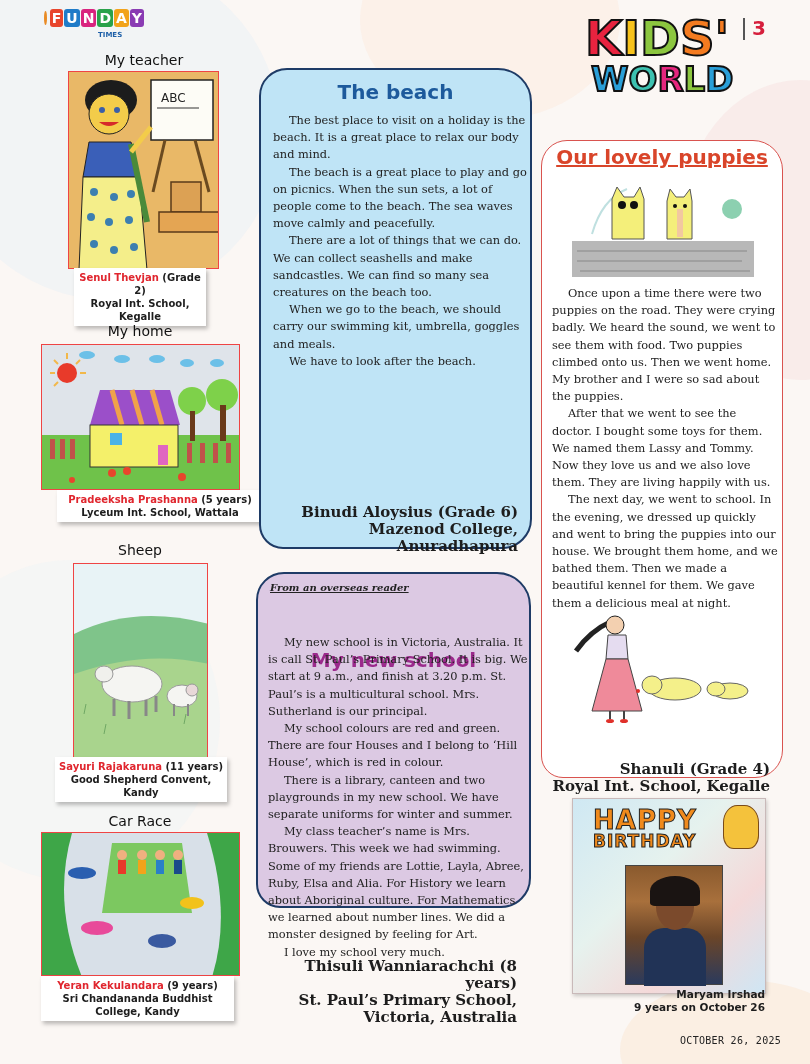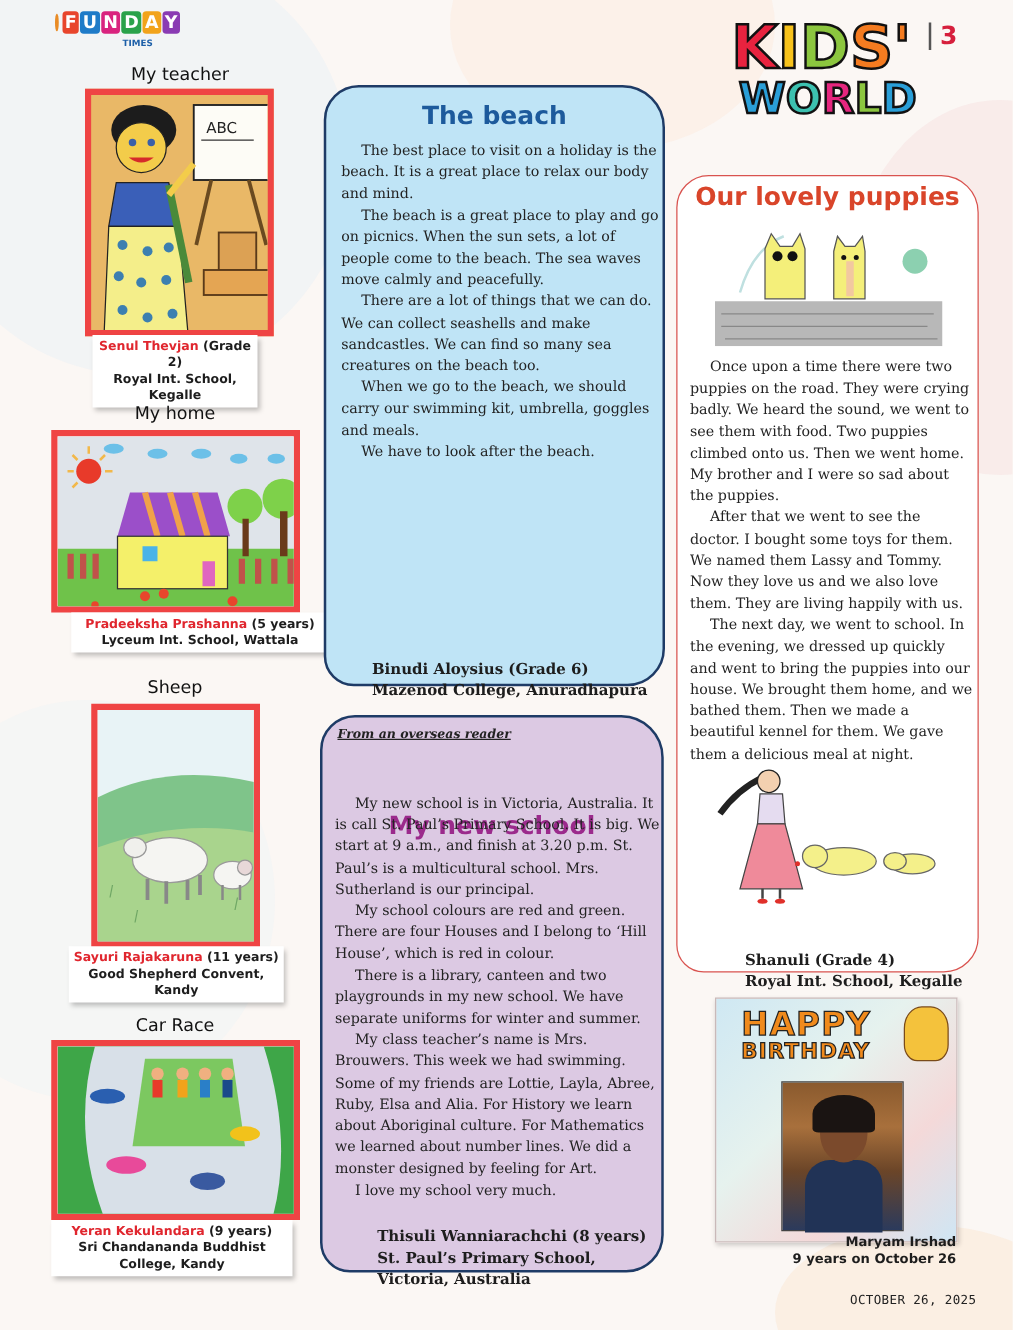--- a/index.html
+++ b/index.html
@@ -26,38 +26,38 @@
 
   .kids-world { position: absolute; left: 585px; top: 14px; width: 150px; height: 108px; }
   .kw-row { display: flex; font-family: "DejaVu Sans", sans-serif; font-weight: bold; line-height: 1; }
   .kw-big { font-size: 48px; -webkit-text-stroke: 2px #111; }
   .kw-small { font-size: 34px; -webkit-text-stroke: 2px #111; }
   .page-divider { position: absolute; left: 743px; top: 18px; width: 2px; height: 22px; background: #555; }
   .page-num { position: absolute; left: 752px; top: 16px; font-family: "DejaVu Sans", sans-serif; font-weight: bold; font-size: 20px; color: #d61f3c; }
 
   
   .art-title { position: absolute; font-family: "DejaVu Sans", sans-serif; font-size: 14px; color: #111; text-align: center; }
-  .art { position: absolute; border: 5px solid #ef4444; overflow: hidden; }
+  .art { position: absolute; border: 1px solid #ef4444; overflow: hidden; }
   .caption {
     position: absolute; background: #fff; box-shadow: 2px 3px 4px rgba(0,0,0,.25);
     font-family: "DejaVu Sans", sans-serif; font-weight: bold; font-size: 10px; line-height: 13px;
     text-align: center; padding: 3px 4px;
   }
   .caption .red { color: #e0262e; }
 
   
   .story { position: absolute; border: 2px solid #1e3b66; border-radius: 28px 34px 30px 24px; }
   .beach { left: 259px; top: 68px; width: 273px; height: 481px; background: #bfe4f6; }
-  .school { left: 256px; top: 572px; width: 275px; height: 446px; background: #dcc9e3; }
+  .school { left: 256px; top: 572px; width: 275px; height: 336px; background: #dcc9e3; }
   .puppies { left: 541px; top: 140px; width: 242px; height: 638px; background: #ffffff; border: 1.5px solid #d9534f; border-radius: 26px 30px 28px 22px; }
 
   .story-title { position: absolute; font-family: "DejaVu Sans", sans-serif; font-weight: bold; font-size: 20px; text-align: center; left: 0; right: 0; }
   .story-body { position: absolute; font-size: 11.4px; line-height: 17.2px; color: #222; }
   .story-body p { text-indent: 16px; }
-  .byline { position: absolute; right: 12px; font-weight: bold; font-size: 12px; line-height: 17px; margin-top: 23px; }
+  .byline { position: absolute; right: 12px; text-align: right; font-weight: bold; font-size: 15px; line-height: 17px; }
   .overseas { position: absolute; left: 12px; top: 8px; font-style: italic; font-weight: bold; font-size: 10px; text-decoration: underline; color: #222; }
 
   
   .bday { position: absolute; left: 572px; top: 798px; width: 194px; height: 196px; background: linear-gradient(135deg,#cfe8f3 0%,#e6f2ee 40%,#f4d9d9 70%,#cfe6f4 100%); border: 1px solid #c9b9b9; box-shadow: 1px 2px 4px rgba(0,0,0,.2); }
   .bday-title { position: absolute; left: 20px; top: 8px; font-family: "DejaVu Sans", sans-serif; font-weight: bold; color: #f08a1c; -webkit-text-stroke: 1px #222; line-height: 1; }
   .bday-happy { font-size: 26px; letter-spacing: 1px; }
   .bday-birthday { font-size: 17px; letter-spacing: 1px; }
   .bday-mascot { position: absolute; left: 150px; top: 6px; width: 36px; height: 44px; border-radius: 40% 40% 30% 30%; background: #f4c23c; border: 1.5px solid #7a4b1a; }
   .bday-photo { position: absolute; left: 52px; top: 66px; width: 98px; height: 120px; background: linear-gradient(180deg,#8a5a2e 0%,#a8703c 30%,#6b4528 60%,#2b3a5c 100%); border: 1px solid #444; }
   .bday-face { position: absolute; left: 30px; top: 18px; width: 38px; height: 46px; border-radius: 50%; background: #7b4a2c; }
@@ -283,21 +283,21 @@
       <p>I love my school very much.</p>
     </div>
   <div class="byline" style="top:384px;">
     <div>Thisuli Wanniarachchi (8 years)</div>
     <div>St. Paul’s Primary School,</div>
     <div>Victoria, Australia</div>
   </div>
 </div>
 
 <div class="story puppies">
-  <div class="story-title" style="top:4px; color:#d9452a;">Our lovely puppies</div>
+  <div class="story-title" style="top:4px; color:#d9452a;text-decoration:underline;">Our lovely puppies</div>
   <div style="position:absolute; left:30px; top:38px; width:182px; height:98px;">
     <svg width="182" height="98" viewBox="0 0 182 98">
       <rect x="0" y="62" width="182" height="36" fill="#b8b8b8"></rect>
       <g stroke="#888" stroke-width="1">
           <line x1="5" y1="72" x2="175" y2="72"></line>
           <line x1="5" y1="82" x2="170" y2="82"></line>
           <line x1="8" y1="92" x2="178" y2="92"></line>
         </g>
       <path d="M20 55 Q30 20 55 10" stroke="#bfe0e0" stroke-width="2" fill="none"></path>
       <circle cx="160" cy="30" r="10" fill="#8cd0b0"></circle>
@@ -325,21 +325,21 @@
         <line x1="54" y1="100" x2="54" y2="108" stroke="#444" stroke-width="2"></line>
       <ellipse cx="40" cy="110" rx="4" ry="2" fill="#e0302a"></ellipse>
         <ellipse cx="54" cy="110" rx="4" ry="2" fill="#e0302a"></ellipse>
       <circle cx="68" cy="80" r="2" fill="#e0302a"></circle>
       <ellipse cx="105" cy="78" rx="26" ry="11" fill="#f4f08a" stroke="#666"></ellipse>
       <ellipse cx="82" cy="74" rx="10" ry="9" fill="#f4f08a" stroke="#666"></ellipse>
       <ellipse cx="160" cy="80" rx="18" ry="8" fill="#f4f08a" stroke="#666"></ellipse>
       <ellipse cx="146" cy="78" rx="9" ry="7" fill="#f4f08a" stroke="#666"></ellipse>
     </svg>
   </div>
-  <div class="byline" style="top:596px;">
+  <div class="byline" style="top:620px;">
     <div>Shanuli (Grade 4)</div>
     <div>Royal Int. School, Kegalle</div>
   </div>
 </div>
 
 <div class="bday">
   <div class="bday-title">
     <div class="bday-happy">HAPPY</div>
     <div class="bday-birthday">BIRTHDAY</div>
   </div>

